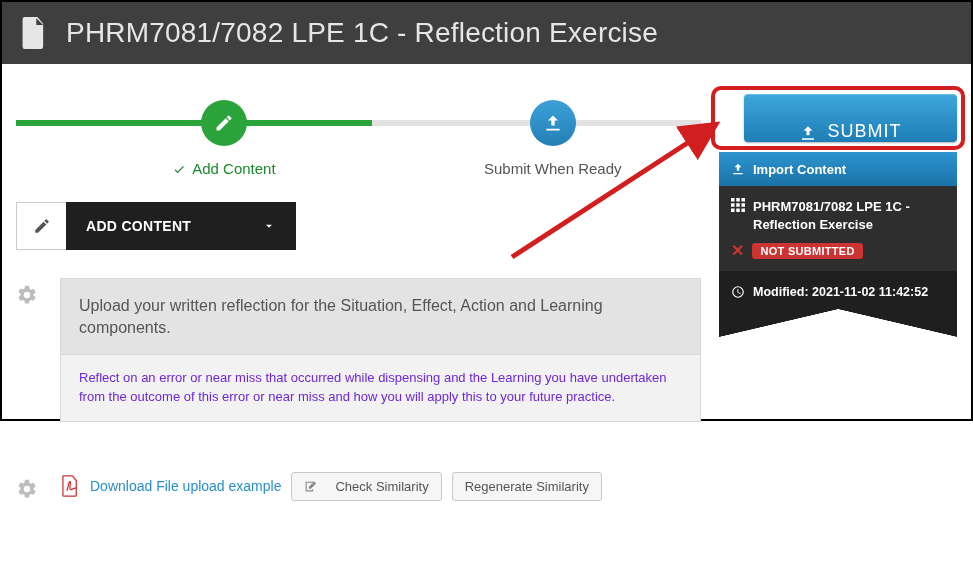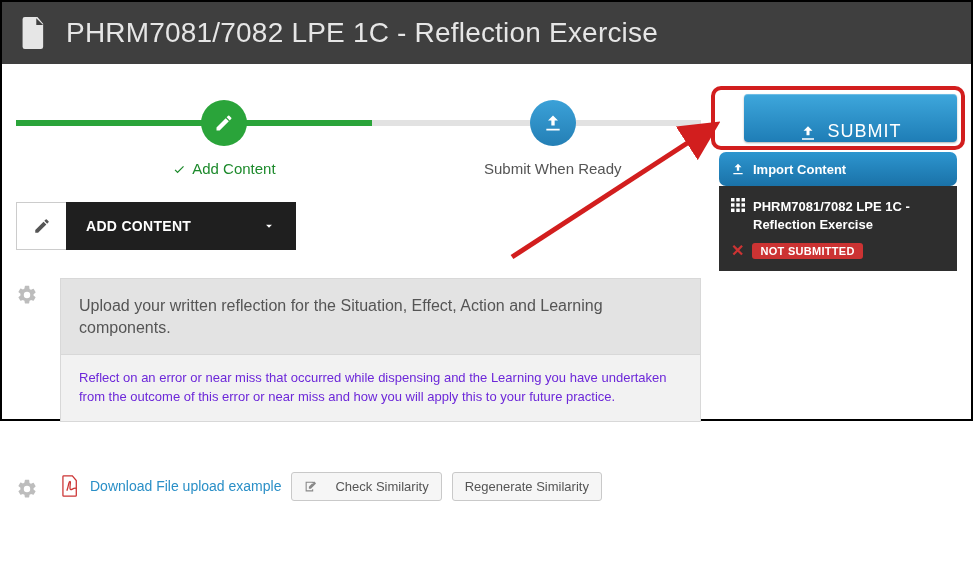--- a/index.html
+++ b/index.html
@@ -107,21 +107,21 @@
     box-shadow: inset 0 1px 0 rgba(255,255,255,.25), 0 1px 2px rgba(0,0,0,.3);
     cursor:pointer; margin-bottom:10px;margin-left:25px;
   }
   .submit-highlight {
     position:absolute; top:-8px; left:-8px; right:-8px; height:64px;
     border:4px solid #d21e1e; border-radius:10px; pointer-events:none;
   }
   .import-btn {
     background: linear-gradient(#2d95cf,#1a72a8);
     color:#fff; height:34px; display:flex; align-items:center; gap:8px;
-    padding:0 12px; font-size:13px; font-weight:600; cursor:pointer;border-radius:7px;
+    padding:0 12px; font-size:13px; font-weight:600; cursor:pointer;
   }
   .status-block {
     background:#2e2e2e; color:#fff; padding:12px; font-size:13px;
   }
   .status-block .row { display:flex; gap:8px; align-items:flex-start; }
   .status-block .title { font-weight:600; line-height:1.35; }
   .badge {
     background:#c33; color:#fff; font-size:11px; font-weight:700;
     padding:2px 8px; border-radius:3px; letter-spacing:0.3px;
   }
@@ -285,20 +285,31 @@
                 <rect x="12" y="12" width="4" height="4"></rect>
               </svg>
           </span>
           <span class="title">PHRM7081/7082 LPE 1C - Reflection Exercise</span>
         </div>
         <div class="row" style="margin-top:10px; align-items:center">
           <span class="x-icon">✕</span>
           <span class="badge">NOT SUBMITTED</span>
         </div>
       </div>
+      <div class="tail">
+        <span>
+          <svg width="14" height="14" viewBox="0 0 24 24" fill="#fff">
+              <path d="M12 2a10 10 0 1 0 0 20 10 10 0 0 0 0-20zm0 18a8 8 0 1 1 0-16 8 8 0 0 1 0 16zm.5-13H11v6l5 3 .75-1.23-4.25-2.52V7z"></path>
+            </svg>
+        </span>
+        <span>
+          <span>Modified:</span>
+          <span>2021-11-02 11:42:52</span>
+        </span>
+      </div>
     </div>
   </div>
 
   <svg class="arrow" viewBox="0 0 280 160">
     <defs>
       <marker id="ah" markerWidth="8" markerHeight="8" refX="6" refY="4" orient="auto">
         <path d="M0 0L8 4L0 8z" fill="#d21e1e"></path>
       </marker>
     </defs>
     <line x1="50" y1="150" x2="250" y2="20" stroke="#d21e1e" stroke-width="5" marker-end="url(#ah)"></line>

